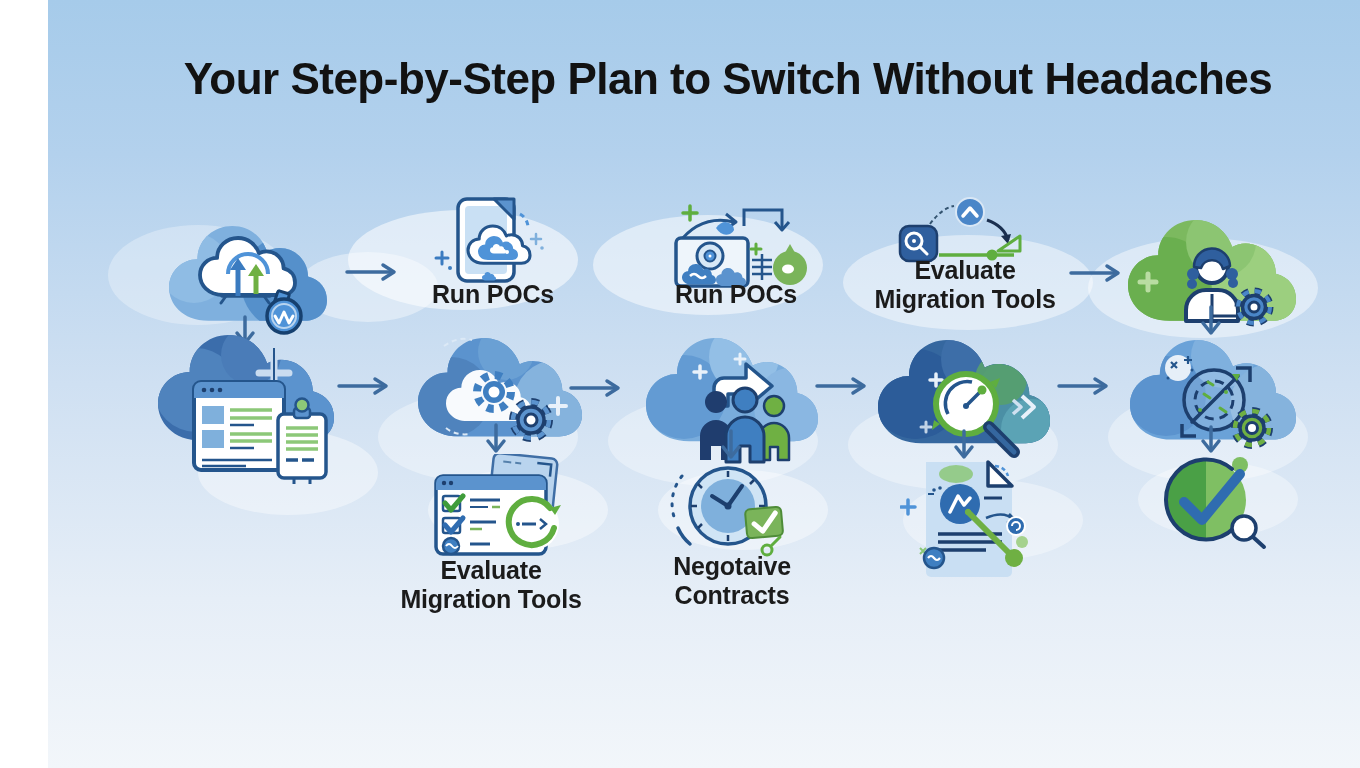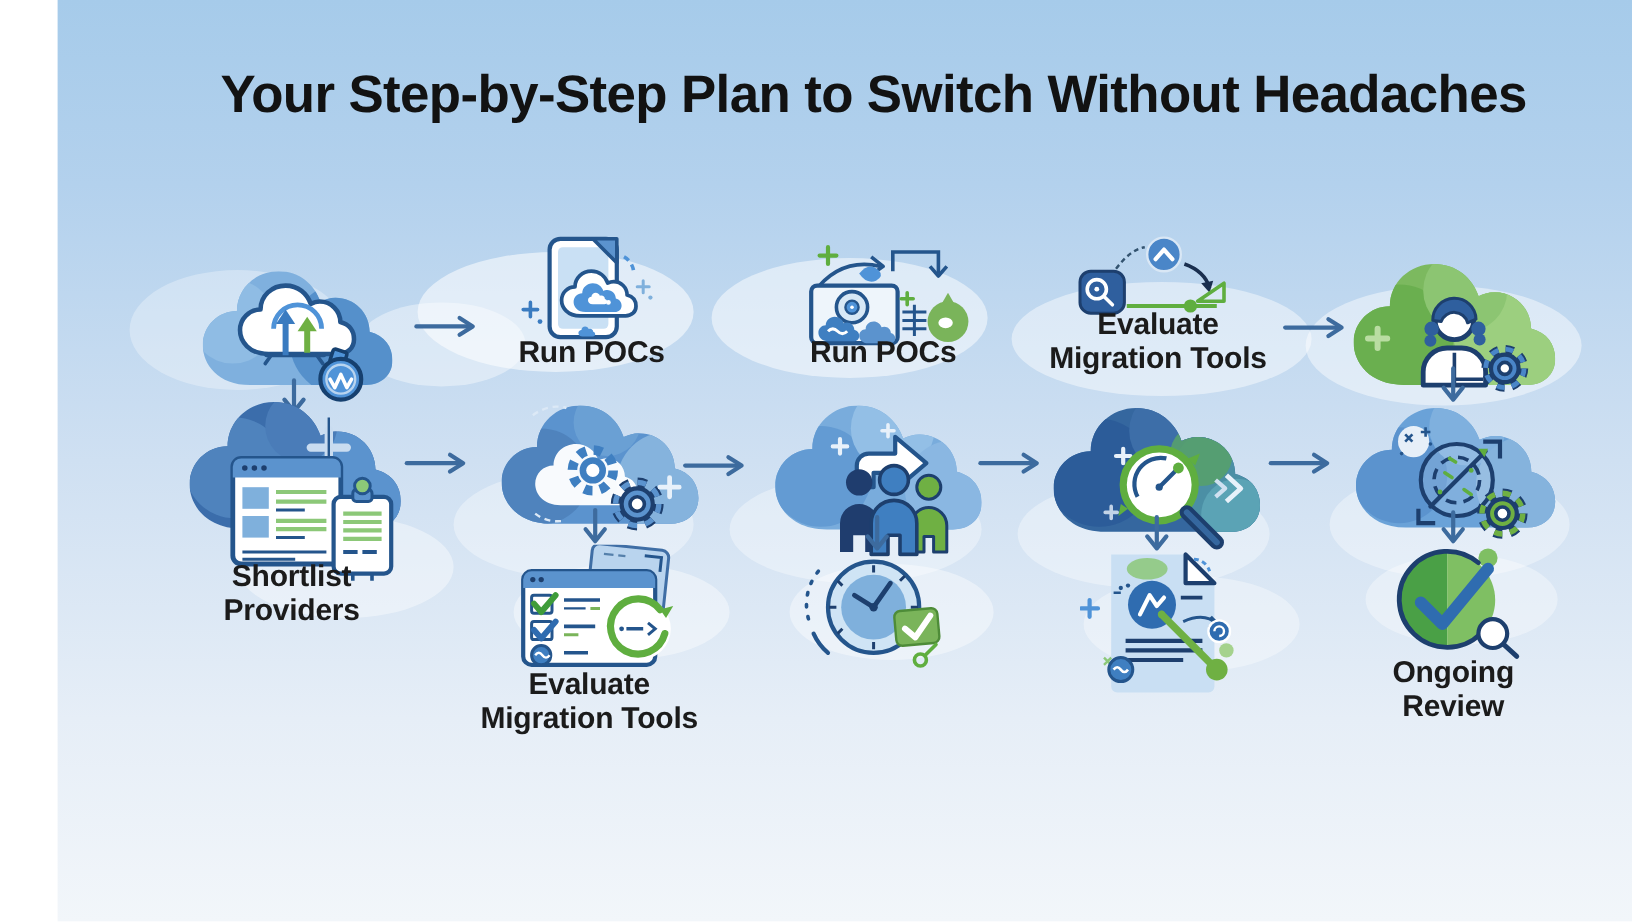--- a/index.html
+++ b/index.html
@@ -107,22 +107,20 @@
       <path d="M46 130 h70 M46 136 h44" stroke="#24558c" stroke-width="2.5"></path>
       <rect x="122" y="84" width="48" height="64" rx="6" fill="#ffffff" stroke="#24558c" stroke-width="3.5"></rect>
       <rect x="138" y="78" width="16" height="10" rx="3" fill="#5b93ce" stroke="#24558c" stroke-width="2.5"></rect>
       <circle cx="146" cy="75" r="6.5" fill="#8cc878" stroke="#24558c" stroke-width="2.5"></circle>
       <path d="M130 98 h32 M130 105 h32 M130 112 h32 M130 119 h32" stroke="#8cc878" stroke-width="3.5"></path>
       <path d="M130 130 h12 M146 130 h12" stroke="#24558c" stroke-width="3.5"></path>
       <path d="M138 148 v6 M154 148 v6" stroke="#24558c" stroke-width="3"></path>
     </svg>
   </div>
 
-  <div class="label" style="left:95px;top:466px;width:200px">Shortlist
-Providers</div>
 
   <div class="arrow" style="left:296px;top:262px">
     <svg width="58" height="20" viewBox="0 0 58 20">
         <path d="M3 10 H46" stroke="#3d6b9e" stroke-width="3.5" stroke-linecap="round" fill="none"></path>
         <path d="M39 3 L50 10 L39 17" stroke="#3d6b9e" stroke-width="3.5" stroke-linecap="round" stroke-linejoin="round" fill="none"></path>
       </svg>
   </div>
 
   <div class="node" style="left:386px;top:196px">
     <svg width="118" height="92" viewBox="0 0 118 92">
@@ -299,20 +297,22 @@
       <circle cx="62" cy="46" r="3.5" fill="#1d3f6e"></circle>
       <g transform="rotate(-5 98 62)">
         <rect x="80" y="48" width="36" height="29" rx="5" fill="#7ab45a" stroke="#4e8c38" stroke-width="2"></rect>
         <path d="M88 63 l8 8 l14 -17" fill="none" stroke="#ffffff" stroke-width="5" stroke-linecap="round" stroke-linejoin="round"></path>
       </g>
       <circle cx="101" cy="90" r="5" fill="none" stroke="#5fae3f" stroke-width="3"></circle>
       <path d="M105 86 L114 77" stroke="#5fae3f" stroke-width="3" stroke-linecap="round"></path>
     </svg>
   </div>
 
+  <div class="label" style="left:579px;top:552px;width:210px">Negotaive
+Contracts</div>
 
   <div class="arrow" style="left:520px;top:378px">
     <svg width="58" height="20" viewBox="0 0 58 20">
         <path d="M3 10 H46" stroke="#3d6b9e" stroke-width="3.5" stroke-linecap="round" fill="none"></path>
         <path d="M39 3 L50 10 L39 17" stroke="#3d6b9e" stroke-width="3.5" stroke-linecap="round" stroke-linejoin="round" fill="none"></path>
       </svg>
   </div>
 
   <div class="node" style="left:846px;top:196px">
     <svg width="142" height="76" viewBox="0 0 142 76">
@@ -503,22 +503,20 @@
       <path d="M52 8 a40 40 0 0 0 0 80 Z" fill="#4aa046"></path>
       <path d="M52 8 a40 40 0 0 1 0 80 Z" fill="#7fbf63"></path>
       <circle cx="86" cy="13" r="8" fill="#7fbf63"></circle>
       <path d="M78 17 A40 40 0 1 0 80 76" fill="none" stroke="#1d3f6e" stroke-width="4" stroke-linecap="round"></path>
       <path d="M30 50 L48 68 L86 22" fill="none" stroke="#2f6cb0" stroke-width="10" stroke-linecap="round" stroke-linejoin="round"></path>
       <circle cx="90" cy="76" r="12" fill="#ffffff" stroke="#1d3f6e" stroke-width="3.5"></circle>
       <path d="M99 85 L110 95" stroke="#1d3f6e" stroke-width="4" stroke-linecap="round"></path>
     </svg>
   </div>
 
-  <div class="label" style="left:1063px;top:546px;width:200px">Ongoing
-Review</div>
 
   <div class="arrow" style="left:1008px;top:376px">
     <svg width="58" height="20" viewBox="0 0 58 20">
         <path d="M3 10 H46" stroke="#3d6b9e" stroke-width="3.5" stroke-linecap="round" fill="none"></path>
         <path d="M39 3 L50 10 L39 17" stroke="#3d6b9e" stroke-width="3.5" stroke-linecap="round" stroke-linejoin="round" fill="none"></path>
       </svg>
   </div>
 
 </div>
 

